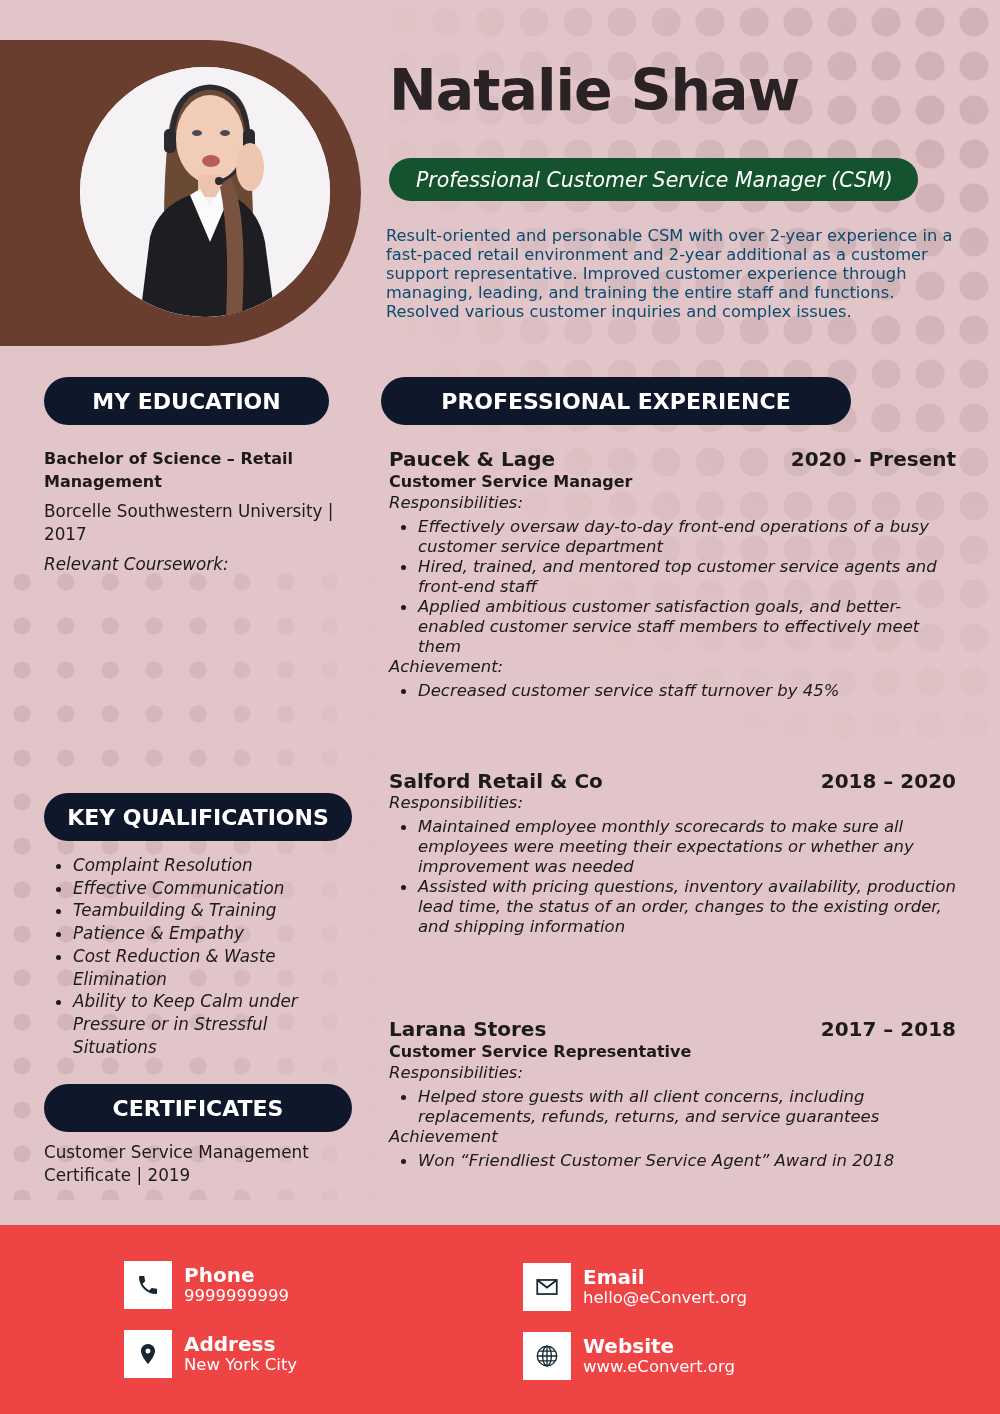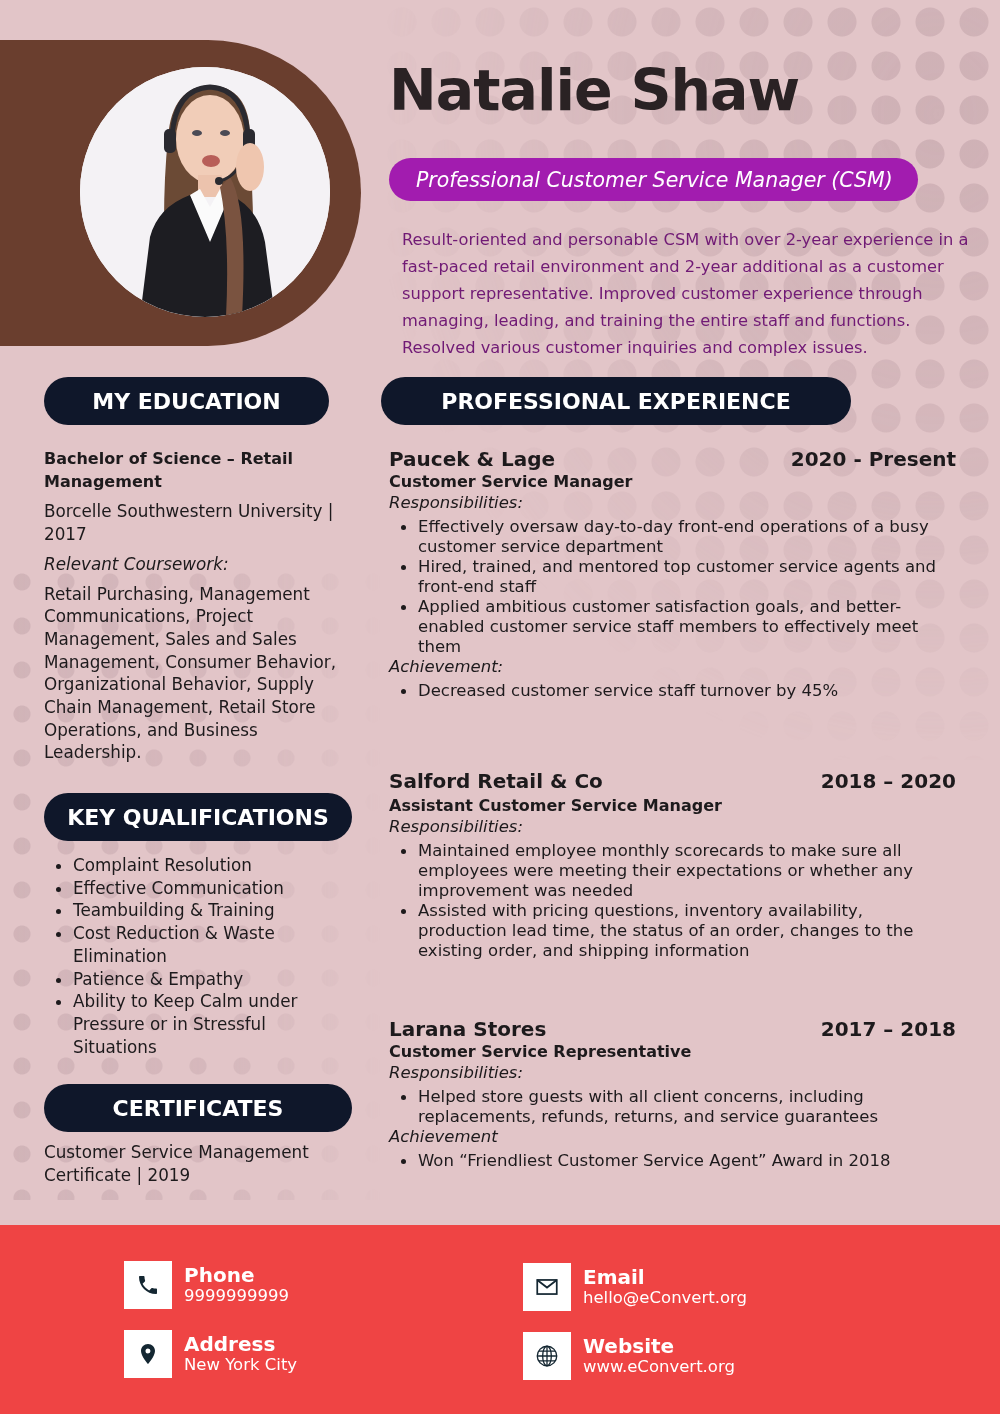--- a/index.html
+++ b/index.html
@@ -38,42 +38,42 @@
   }
   .photo svg { display: block; }
   
   .name {
     position: absolute; left: 389px; top: 62px;
     font-family: "DejaVu Sans", sans-serif; font-weight: bold;
     font-size: 57px; letter-spacing: -1px; color: #2a2224; line-height: 1;
   }
   .title-pill {
     position: absolute; left: 389px; top: 158px; width: 529px; height: 43px;
-    background: #a21caf; border-radius: 22px;
+    background: #14532d; border-radius: 22px;
     color: #ffffff; font-style: italic; font-size: 20.5px;
     display: flex; align-items: center; padding-left: 27px;
     font-family: "DejaVu Sans", sans-serif;
   }
   .summary {
-    position: absolute; left: 402px; top: 226px; width: 580px;
-    font-size: 16.3px; line-height: 27px; color: #701a75;
+    position: absolute; left: 386px; top: 226px; width: 580px;
+    font-size: 16.3px; line-height: 19px; color: #0c4a6e;
   }
   
   .pill {
     position: absolute; height: 48px; background: #0f172a; border-radius: 24px;
     color: #fff; font-weight: bold; font-size: 22px;
     display: flex; align-items: center; justify-content: center;
     letter-spacing: 0px;
   }
   
   .left-col { position: absolute; left: 44px; width: 300px; font-size: 16.8px; line-height: 22.7px; }
   .edu-degree { font-weight: bold; font-size: 16px; line-height: 22.7px; }
   .italic { font-style: italic; }
   ul.bullets { list-style: none; }
-  ul.bullets li { position: relative; padding-left: 29px; }
+  ul.bullets li { position: relative; padding-left: 29px; font-style: italic; }
   ul.bullets li::before {
     content: ""; position: absolute; left: 12px; top: 10px;
     width: 5px; height: 5px; border-radius: 50%; background: #1d1a1c;
   }
   
   .job { position: absolute; left: 389px; width: 567px; }
   .job-head { display: flex; justify-content: space-between; align-items: baseline; gap: 24px; }
   .company { font-weight: bold; font-size: 20px; line-height: 24px; }
   .dates { font-weight: bold; font-size: 20px; line-height: 24px; }
   .role { font-weight: bold; font-size: 16px; line-height: 22px; }
@@ -134,33 +134,32 @@
 </div>
 <p class="summary">Result-oriented and personable CSM with over 2-year experience in a fast-paced retail environment and 2-year additional as a customer support representative. Improved customer experience through managing, leading, and training the entire staff and functions. Resolved various customer inquiries and complex issues.</p>
 
 <div class="pill" style="left:44px; top:377px; width:285px;">
   <span>MY EDUCATION</span>
 </div>
 <div class="left-col" style="top:448px;">
   <div class="edu-degree">Bachelor of Science – Retail Management</div>
   <div style="margin-top:7px;">Borcelle Southwestern University | 2017</div>
   <div class="italic" style="margin-top:7px;">Relevant Coursework:</div>
-  <div style="margin-top:7px;">Retail Purchasing, Management Communications, Project Management, Sales and Sales Management, Consumer Behavior, Organizational Behavior, Supply Chain Management, Retail Store Operations, and Business Leadership.</div>
 </div>
 
 <div class="pill" style="left:44px; top:793px; width:308px;">
   <span>KEY QUALIFICATIONS</span>
 </div>
 <div class="left-col" style="top:854px; width:290px;">
   <ul class="bullets">
     <li>Complaint Resolution</li>
     <li>Effective Communication</li>
     <li>Teambuilding &amp; Training</li>
+    <li>Patience &amp; Empathy</li>
     <li>Cost Reduction &amp; Waste Elimination</li>
-    <li>Patience &amp; Empathy</li>
     <li>Ability to Keep Calm under Pressure or in Stressful Situations</li>
   </ul>
 </div>
 
 <div class="pill" style="left:44px; top:1084px; width:308px;">
   <span>CERTIFICATES</span>
 </div>
 <div class="left-col" style="top:1141px; width:290px;">Customer Service Management Certificate | 2019</div>
 
 <div class="pill" style="left:381px; top:377px; width:470px;">
@@ -183,21 +182,20 @@
   <ul class="bullets">
     <li>Decreased customer service staff turnover by 45%</li>
   </ul>
 </div>
 
 <div class="job" style="top:769px;">
   <div class="job-head">
     <span class="company">Salford Retail &amp; Co</span>
     <span class="dates">2018 – 2020</span>
   </div>
-  <div class="role" style="margin-top:2px;">Assistant Customer Service Manager</div>
   <div class="sublabel">Responsibilities:</div>
   <ul class="bullets">
     <li>Maintained employee monthly scorecards to make sure all employees were meeting their expectations or whether any improvement was needed</li>
     <li>Assisted with pricing questions, inventory availability, production lead time, the status of an order, changes to the existing order, and shipping information</li>
   </ul>
 </div>
 
 <div class="job" style="top:1017px;">
   <div class="job-head">
     <span class="company">Larana Stores</span>

